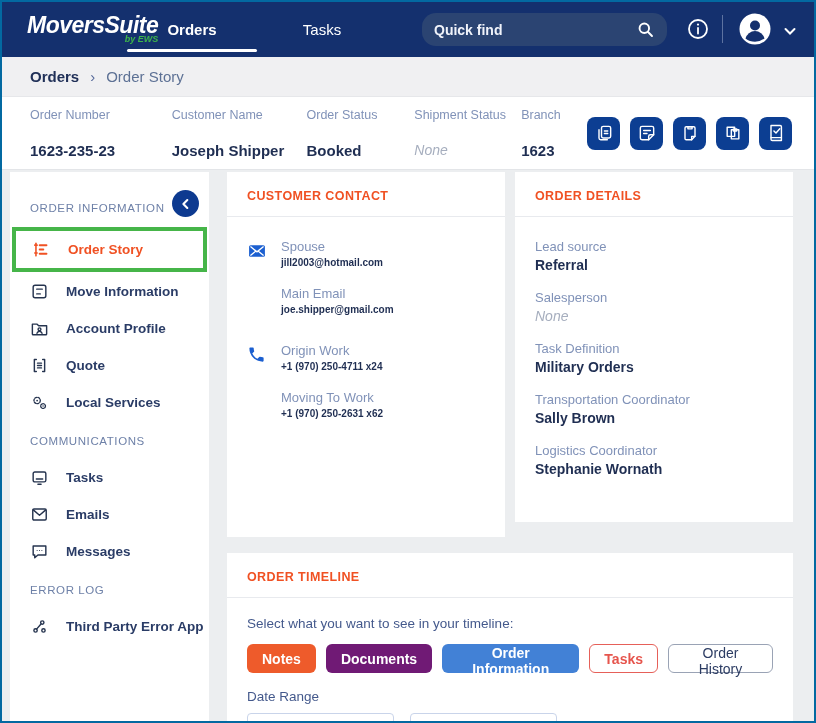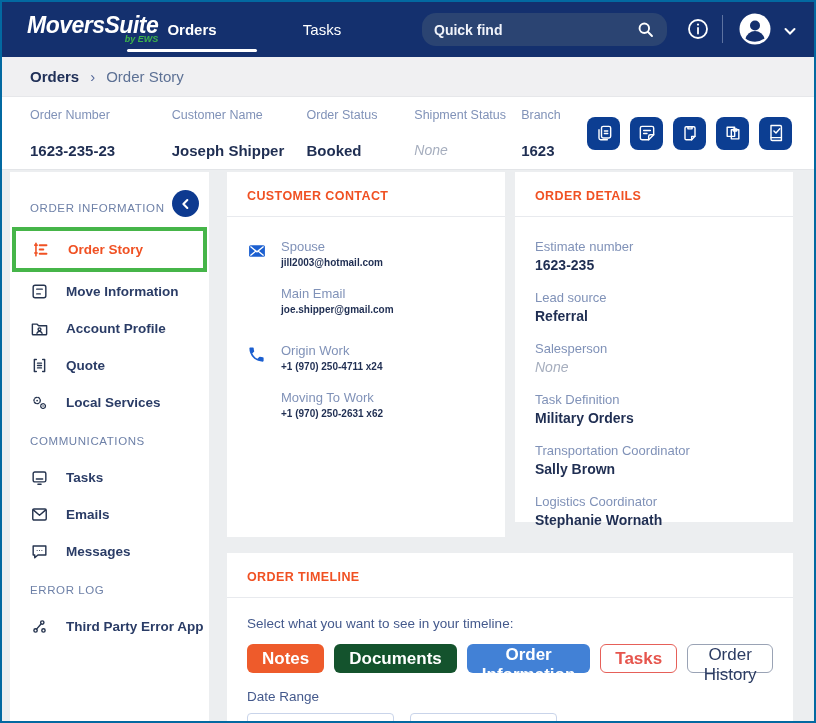--- a/index.html
+++ b/index.html
@@ -76,23 +76,23 @@
   .phone-group { margin-top:28px; }
 
   .od-body { padding:22px 20px; display:flex; flex-direction:column; gap:17px; }
   .od-field .flabel { font-size:13px; color:#8092b8; margin-bottom:3px; }
   .od-field .fvalue { font-size:14px; font-weight:bold; color:#1f2e52; }
   .od-field .fvalue.muted { color:#a6aebe; font-weight:normal; font-style:italic; }
 
   .tl-body { padding:12px 20px; }
   .tl-prompt { font-size:13.5px; color:#44598c; margin-top:6px; }
   .tl-filters { display:flex; gap:10px; margin-top:13px; }
-  .tl-btn { height:29px; padding:0 14px; border-radius:6px; font-size:17px; font-weight:bold; font-family:"Liberation Sans",sans-serif; cursor:pointer; border:1px solid transparent;text-align:center; }
+  .tl-btn { height:29px; padding:0 14px; border-radius:6px; font-size:14px; font-weight:bold; font-family:"Liberation Sans",sans-serif; cursor:pointer; border:1px solid transparent;text-align:center; }
   .tl-btn.notes { background:#ee5b2b; color:#fff; }
-  .tl-btn.documents { background:#14532d; color:#fff; }
+  .tl-btn.documents { background:#701a75; color:#fff; }
   .tl-btn.order-info { background:#4281d6; color:#fff; }
   .tl-btn.tasks { background:#fff; border-color:#e66059; color:#e6554d; }
   .tl-btn.history { background:#fff; border-color:#9aa3b5; color:#2c3c63; font-weight:normal; }
   .tl-daterange-label { font-size:13.5px; color:#44598c; margin-top:16px; }
   .tl-dates { display:flex; gap:16px; margin-top:9px; }
   .date-input { width:147px; height:33px; border:1px solid #c9d4ea; border-radius:4px; background:#fff; display:flex; align-items:center; cursor:text; position:relative; }
   .date-input input { flex:1; border:none; outline:none; height:100%; width:90px; padding-left:10px; background:transparent; font-family:"Liberation Sans",sans-serif; }
 
   svg { display:block; }
 </style>
@@ -388,24 +388,20 @@
             </div>
           </div>
         </div>
 
         <div class="panel od-panel">
           <div class="panel-head">
             <span class="panel-title">ORDER DETAILS</span>
           </div>
           <div class="od-body">
             <div class="od-field">
-              <div class="flabel">Estimate number</div>
-              <div class="fvalue">1623-235</div>
-            </div>
-            <div class="od-field">
               <div class="flabel">Lead source</div>
               <div class="fvalue">Referral</div>
             </div>
             <div class="od-field">
               <div class="flabel">Salesperson</div>
               <div class="fvalue muted">None</div>
             </div>
             <div class="od-field">
               <div class="flabel">Task Definition</div>
               <div class="fvalue">Military Orders</div>

